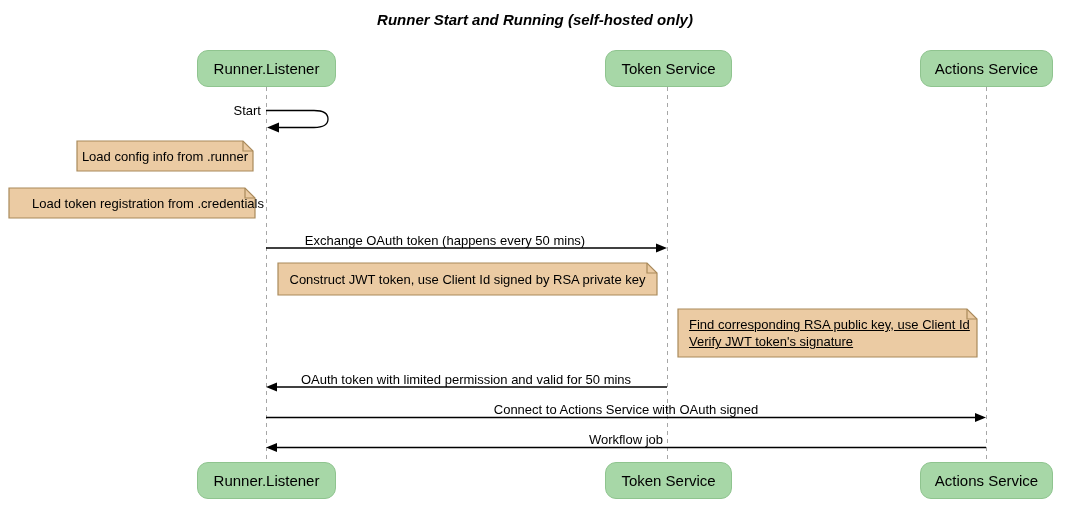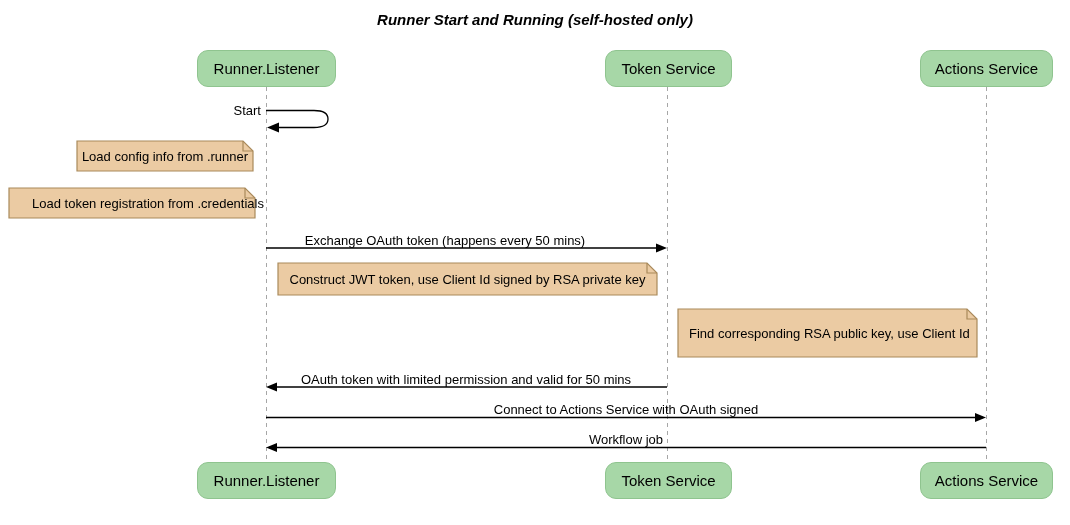--- a/index.html
+++ b/index.html
@@ -39,21 +39,21 @@
     transform:translateX(-50%);
   }
   .msg-label.anchor-right{transform:none;}
   .note-label{
     position:absolute;font-size:13px;z-index:2;
     display:flex;align-items:center;justify-content:center;
     text-align:center;white-space:nowrap;border-radius:9px;
   }
   .note-label.left-align{
     flex-direction:column;align-items:flex-start;justify-content:center;
-    text-align:left;padding-left:11px;line-height:17px;
+    text-align:left;padding-left:11px;line-height:17px;text-decoration:underline;
   }
 </style>
 </head>
 <body>
 
 <div class="canvas">
 
   <div class="diagram-title">Runner Start and Running (self-hosted only)</div>
 
   <svg class="overlay" width="1070" height="525" viewBox="0 0 1070 525">
@@ -102,15 +102,16 @@
   <div class="msg-label" style="left:445px;top:233px;">Exchange OAuth token (happens every 50 mins)</div>
   <div class="msg-label" style="left:466px;top:372px;">OAuth token with limited permission and valid for 50 mins</div>
   <div class="msg-label" style="left:626px;top:402px;">Connect to Actions Service with OAuth signed</div>
   <div class="msg-label" style="left:626px;top:432px;">Workflow job</div>
 
   <div class="note-label" style="left:77px;top:141px;width:176px;height:30px;">Load config info from .runner</div>
   <div class="note-label" style="left:9px;top:188px;width:246px;height:30px;padding-left:32px;">Load token registration from .credentials</div>
   <div class="note-label" style="left:278px;top:263px;width:379px;height:33px;">Construct JWT token, use Client Id signed by RSA private key</div>
   <div class="note-label left-align" style="left:678px;top:309px;width:299px;height:48px;">
     <div>Find corresponding RSA public key, use Client Id</div>
+    <div>Verify JWT token's signature</div>
   </div>
 
 </div>
 
 </body></html>

